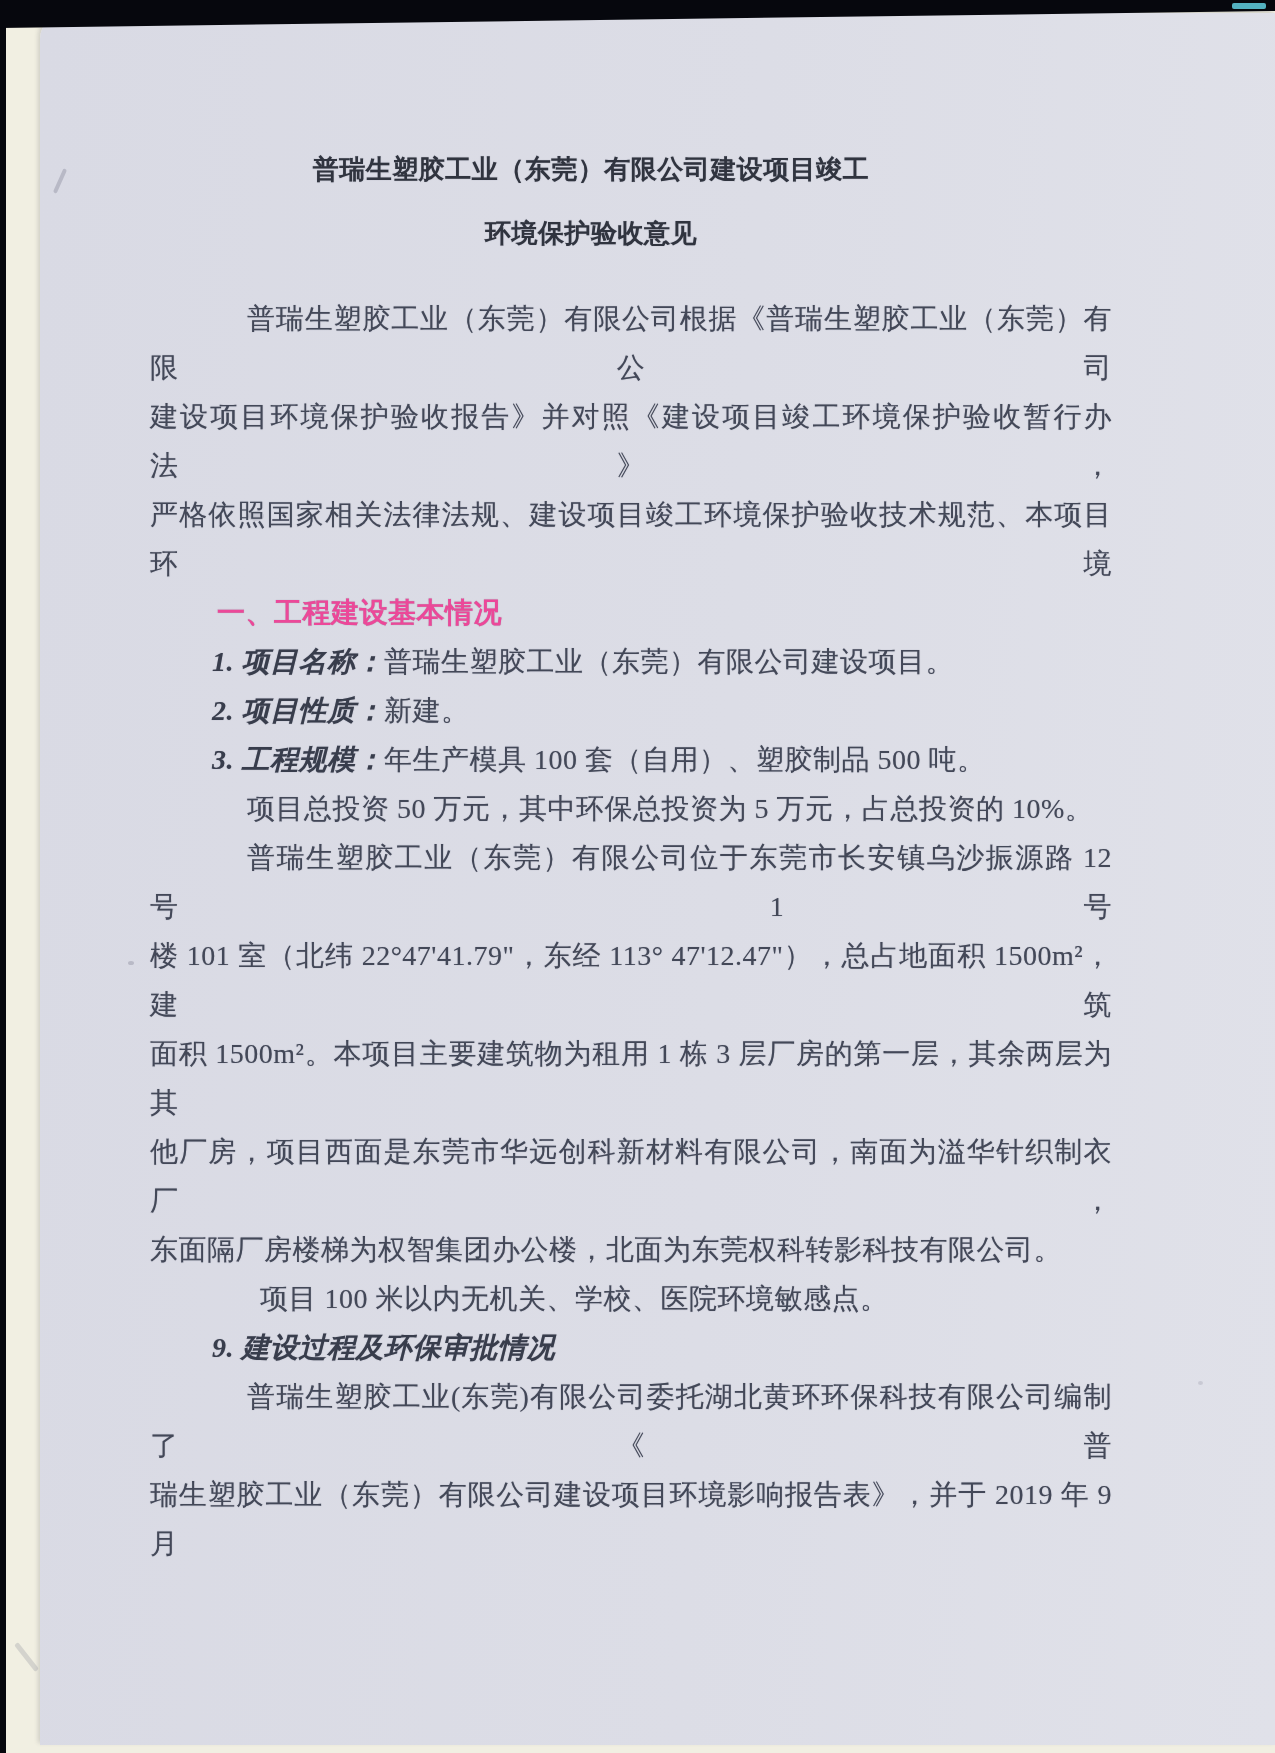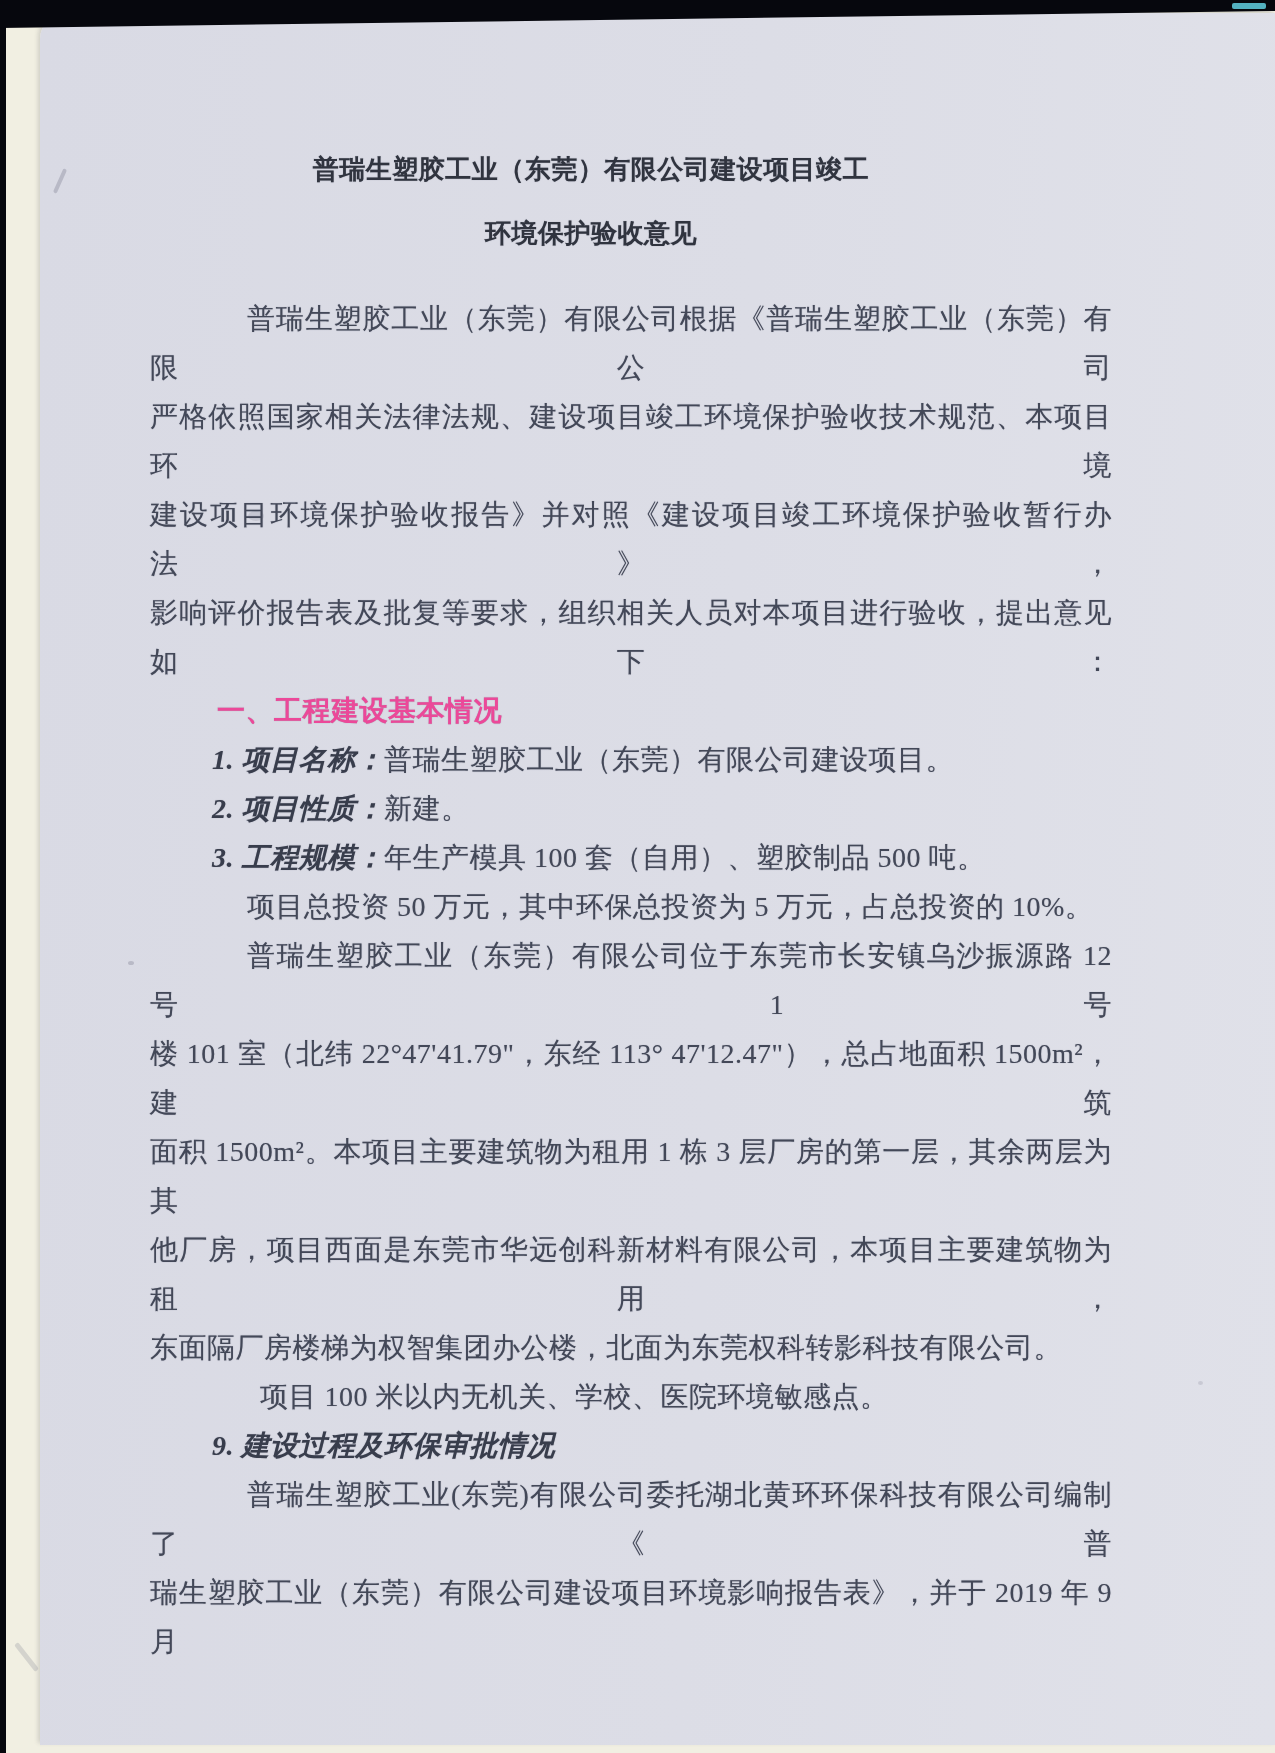--- a/index.html
+++ b/index.html
@@ -81,42 +81,41 @@
 <div class="content">
 
   <div class="title-wrap">
     <div class="t">普瑞生塑胶工业（东莞）有限公司建设项目竣工</div>
     <div class="t">环境保护验收意见</div>
   </div>
 
   <div class="body-wrap">
 
     <div class="ln fill indent">普瑞生塑胶工业（东莞）有限公司根据《普瑞生塑胶工业（东莞）有限公司</div>
+    <div class="ln fill">建设项目环境保护验收报告》并对照《建设项目竣工环境保护验收暂行办法》，</div>
     <div class="ln fill">严格依照国家相关法律法规、建设项目竣工环境保护验收技术规范、本项目环境</div>
-    <div class="ln fill">建设项目环境保护验收报告》并对照《建设项目竣工环境保护验收暂行办法》，</div>
-    <div class="ln fill">影响评价报告表及批复等要求，组织相关人员对本项目进行验收，提出意见如下：</div>
 
     <div class="ln hd">一、工程建设基本情况</div>
 
     <div class="ln item">
       <span class="b">1. 项目名称：</span><span>普瑞生塑胶工业（东莞）有限公司建设项目。</span>
     </div>
     <div class="ln item">
       <span class="b">2. 项目性质：</span><span>新建。</span>
     </div>
     <div class="ln item">
       <span class="b">3. 工程规模：</span><span>年生产模具 100 套（自用）、塑胶制品 500 吨。</span>
     </div>
 
     <div class="ln indent wrapln">项目总投资 50 万元，其中环保总投资为 5 万元，占总投资的 10%。</div>
 
     <div class="ln fill indent">普瑞生塑胶工业（东莞）有限公司位于东莞市长安镇乌沙振源路 12 号 1 号</div>
     <div class="ln fill">楼 101 室（北纬 22°47'41.79"，东经 113° 47'12.47"），总占地面积 1500m²，建筑</div>
     <div class="ln fill">面积 1500m²。本项目主要建筑物为租用 1 栋 3 层厂房的第一层，其余两层为其</div>
-    <div class="ln fill">他厂房，项目西面是东莞市华远创科新材料有限公司，本项目主要建筑物为租用，</div>
+    <div class="ln fill">他厂房，项目西面是东莞市华远创科新材料有限公司，南面为溢华针织制衣厂，</div>
     <div class="ln wrapln">东面隔厂房楼梯为权智集团办公楼，北面为东莞权科转影科技有限公司。</div>
     <div class="ln indent2 wrapln">项目 100 米以内无机关、学校、医院环境敏感点。</div>
 
     <div class="ln item b">9. 建设过程及环保审批情况</div>
     <div class="ln fill indent">普瑞生塑胶工业(东莞)有限公司委托湖北黄环环保科技有限公司编制了《普</div>
     <div class="ln fill">瑞生塑胶工业（东莞）有限公司建设项目环境影响报告表》，并于 2019 年 9 月</div>
 
   </div>
 </div>
 

